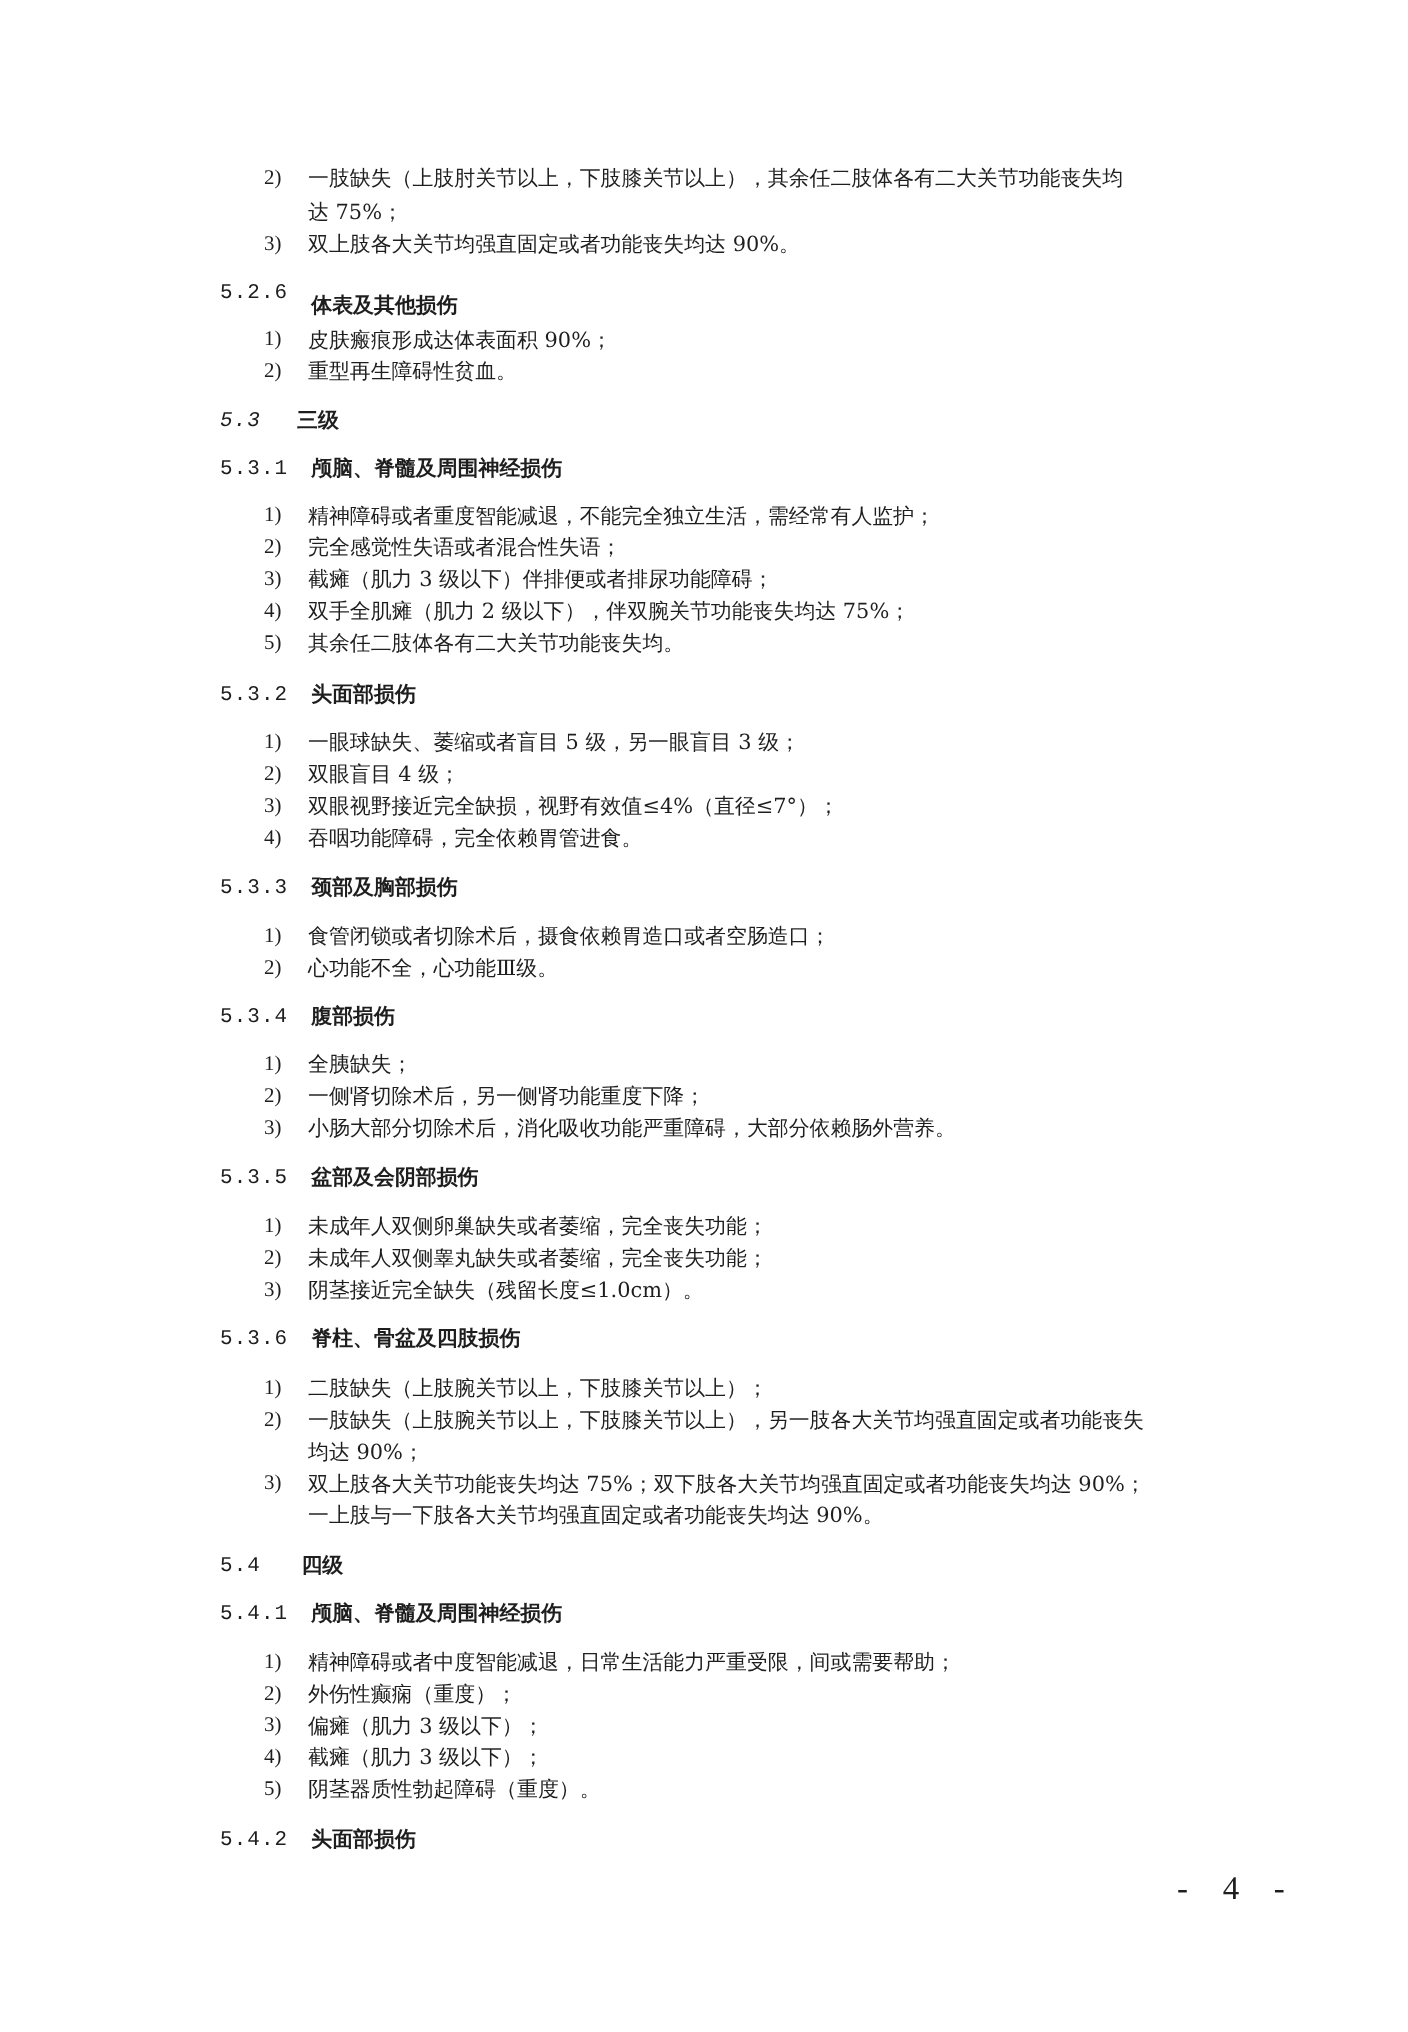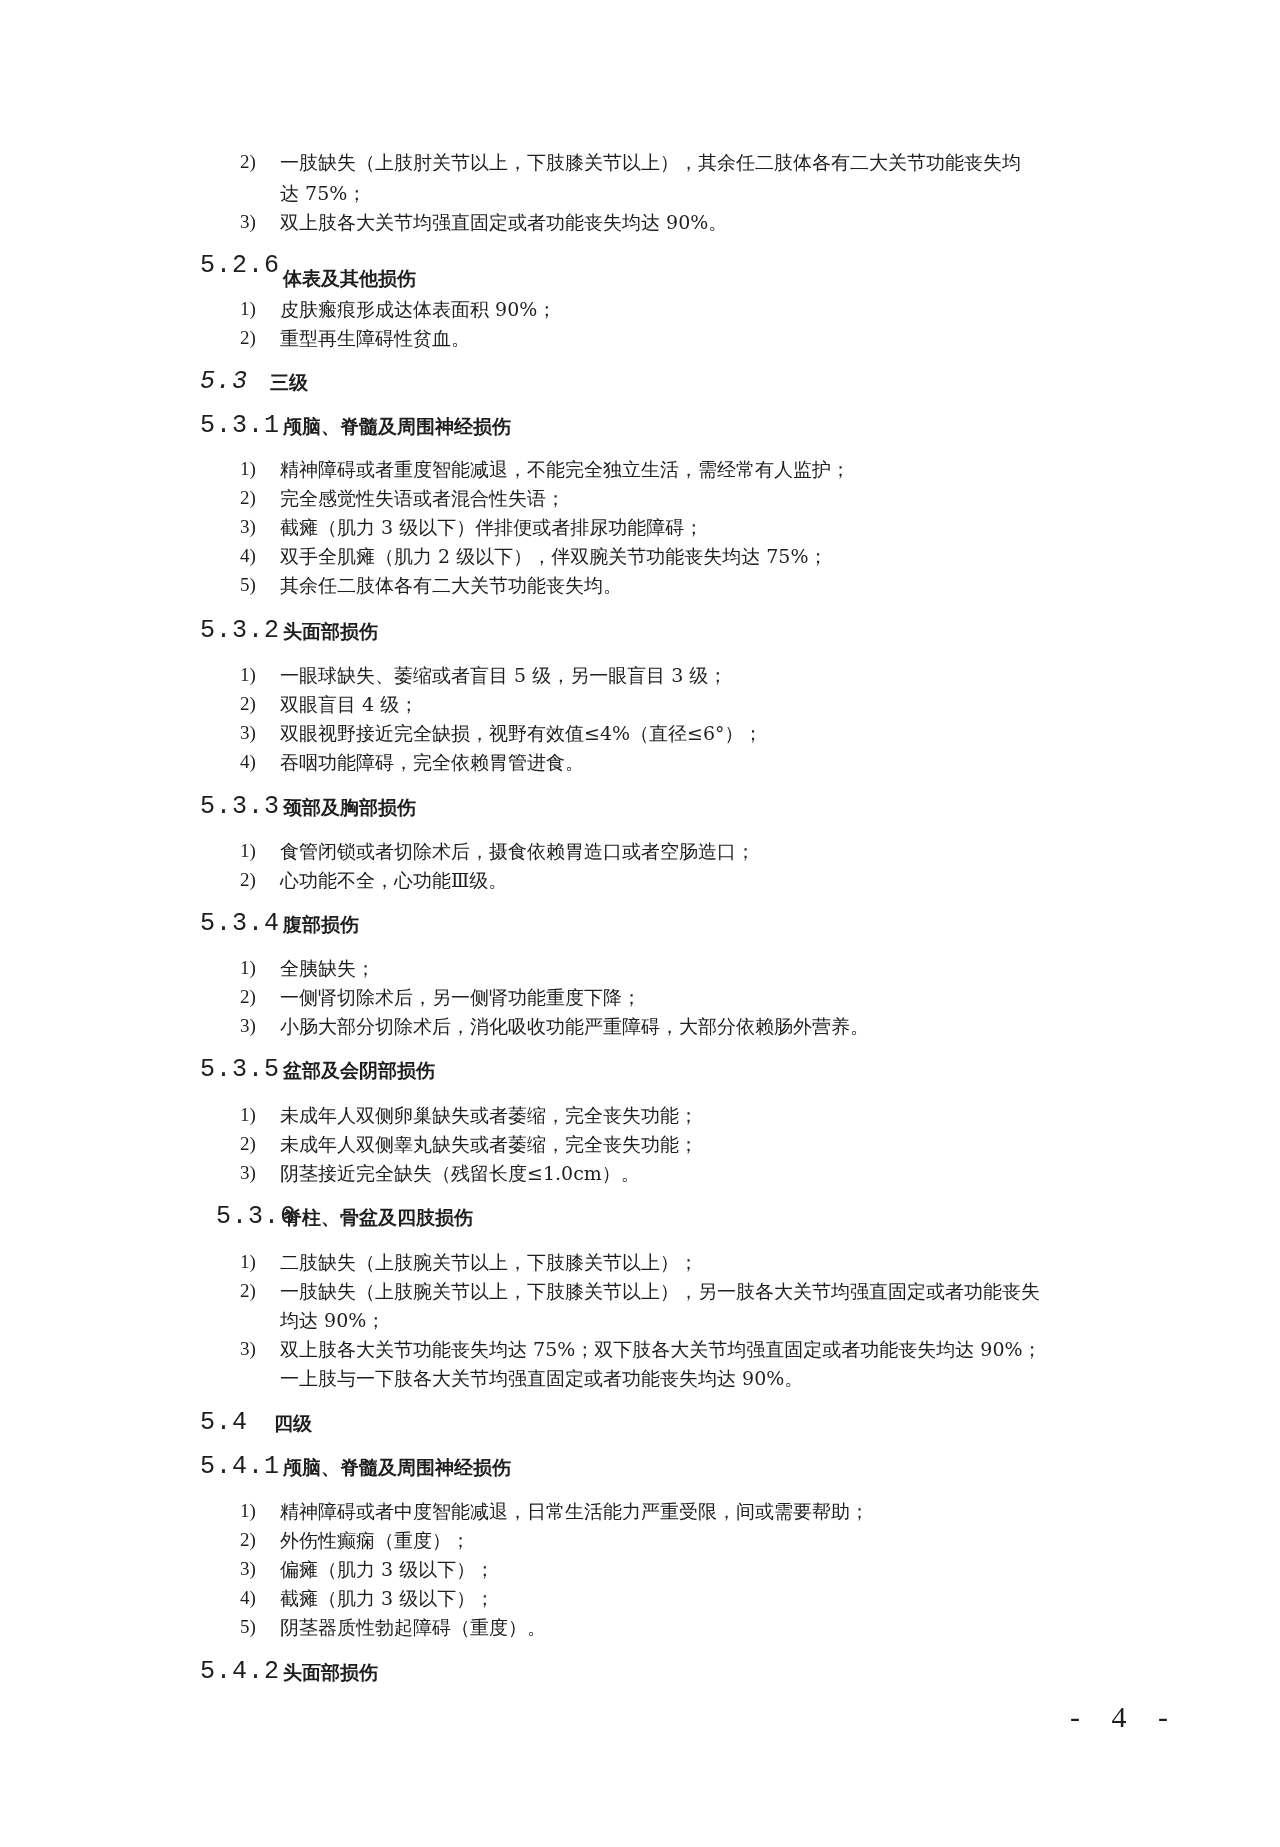--- a/index.html
+++ b/index.html
@@ -6,21 +6,21 @@
   body {
     width: 1280px; height: 1847px; background: #ffffff; position: relative; overflow: hidden;
     font-family: "DejaVu Serif", "Liberation Serif", serif; color: #1e1e1e;
   }
   .page { position: absolute; left: 0; top: 0; width: 1280px; height: 1847px; }
   .line { position: absolute; white-space: nowrap; font-size: 19px; line-height: 24px; }
   .num { position: absolute; font-family: "Liberation Serif", serif; font-size: 19px; }
   .txt { position: absolute; left: 40px; }
   .h { position: absolute; white-space: nowrap; font-size: 19px; line-height: 24px; font-weight: bold;
        font-family: "DejaVu Sans", sans-serif; }
-  .h .hn { position: absolute; font-weight: normal; font-family: "Liberation Mono", monospace; font-size: 25px; letter-spacing: 1px; }
+  .h .hn { position: absolute; font-weight: normal; font-family: "Liberation Mono", monospace; font-size: 19px; letter-spacing: 1px; }
   .h .ht { position: absolute; }
   .pageno { position: absolute; left: 1070px; top: 1700px; font-family: "Liberation Serif", serif; font-size: 30px; letter-spacing: 12px; }
 </style>
 </head>
 <body>
 
 <div class="page" id="page">
     <div class="line" style="top: 150px; left: 240px;">
       <span class="num" style="left: 0px;">2)</span>
       <span class="txt">一肢缺失（上肢肘关节以上，下肢膝关节以上），其余任二肢体各有二大关节功能丧失均</span>
@@ -79,21 +79,21 @@
     <div class="line" style="top: 663px; left: 240px;">
       <span class="num" style="left: 0px;">1)</span>
       <span class="txt">一眼球缺失、萎缩或者盲目 5 级，另一眼盲目 3 级；</span>
     </div>
     <div class="line" style="top: 692px; left: 240px;">
       <span class="num" style="left: 0px;">2)</span>
       <span class="txt">双眼盲目 4 级；</span>
     </div>
     <div class="line" style="top: 721px; left: 240px;">
       <span class="num" style="left: 0px;">3)</span>
-      <span class="txt">双眼视野接近完全缺损，视野有效值≤4%（直径≤6°）；</span>
+      <span class="txt">双眼视野接近完全缺损，视野有效值≤4%（直径≤7°）；</span>
     </div>
     <div class="line" style="top: 750px; left: 240px;">
       <span class="num" style="left: 0px;">4)</span>
       <span class="txt">吞咽功能障碍，完全依赖胃管进食。</span>
     </div>
     <div class="h" style="top: 795px; left: 200px;">
       <span class="hn" style="left: 0px; font-family: Liberation Mono, monospace;">5.3.3</span>
       <span class="ht" style="left: 83px;">颈部及胸部损伤</span>
     </div>
     <div class="line" style="top: 839px; left: 240px;">
@@ -130,21 +130,21 @@
     </div>
     <div class="line" style="top: 1132px; left: 240px;">
       <span class="num" style="left: 0px;">2)</span>
       <span class="txt">未成年人双侧睾丸缺失或者萎缩，完全丧失功能；</span>
     </div>
     <div class="line" style="top: 1161px; left: 240px;">
       <span class="num" style="left: 0px;">3)</span>
       <span class="txt">阴茎接近完全缺失（残留长度≤1.0cm）。</span>
     </div>
     <div class="h" style="top: 1205px; left: 200px;">
-      <span class="hn" style="left: 0px; margin-left: 16px;">5.3.6</span>
+      <span class="hn" style="left: 0px;">5.3.6</span>
       <span class="ht" style="left: 83px;">脊柱、骨盆及四肢损伤</span>
     </div>
     <div class="line" style="top: 1250px; left: 240px;">
       <span class="num" style="left: 0px;">1)</span>
       <span class="txt">二肢缺失（上肢腕关节以上，下肢膝关节以上）；</span>
     </div>
     <div class="line" style="top: 1279px; left: 240px;">
       <span class="num" style="left: 0px;">2)</span>
       <span class="txt">一肢缺失（上肢腕关节以上，下肢膝关节以上），另一肢各大关节均强直固定或者功能丧失</span>
     </div>

